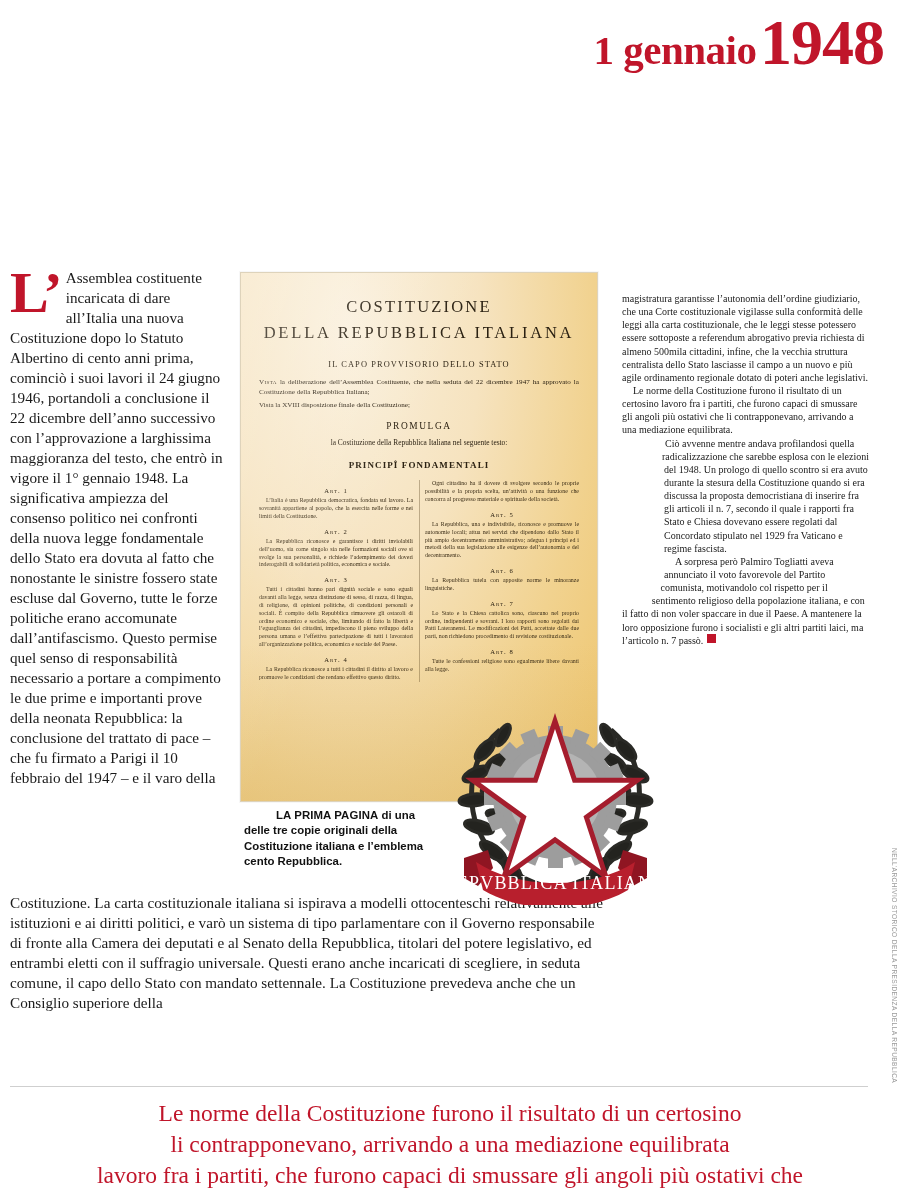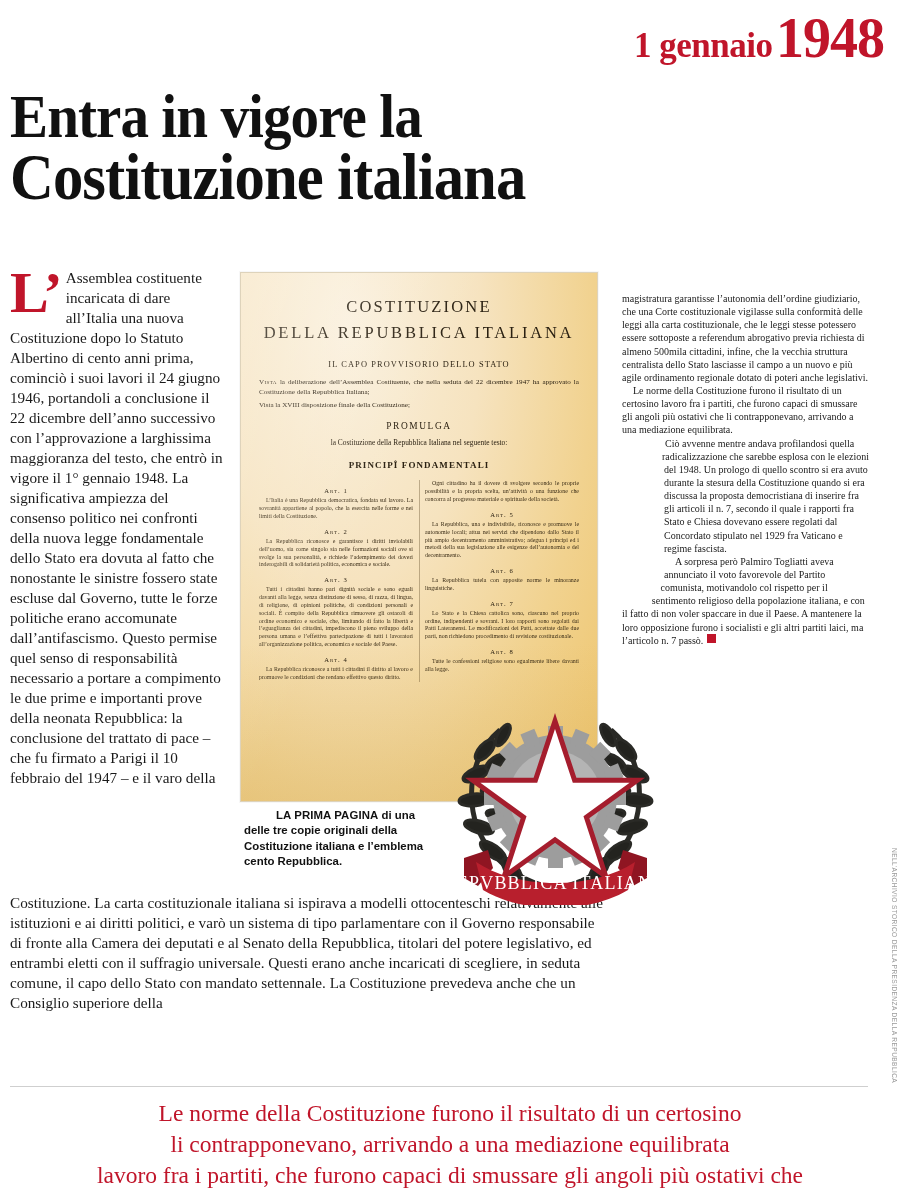--- a/index.html
+++ b/index.html
@@ -17,22 +17,22 @@
   
   .kicker {
     position:absolute; top:6px; right:16px;
     text-align:right;
     color:#c0152a;
     font-family:"Liberation Serif", serif;
     font-weight:bold;
     letter-spacing:-0.5px;
     white-space:nowrap;
   }
-  .kicker .k-date { font-size:35px; }
-  .kicker .k-year { font-size:56px; letter-spacing:-1px;margin-top:30px; }
+  .kicker .k-date { font-size:41px; }
+  .kicker .k-year { font-size:64px; letter-spacing:-1px;margin-top:30px; }
 
   .headline {
     position:absolute; top:88px; left:10px; width:800px;
     font-family:"Liberation Serif", serif;
     font-weight:bold;
     color:#111111;
     line-height:0.92;
     letter-spacing:-1px;
   }
   .hl1 { font-size:62px; transform:scaleX(0.92); transform-origin:left center; display:block; }
@@ -141,24 +141,20 @@
 </head>
 <body>
 
 <div class="page">
 
   <div class="kicker">
     <span class="k-date">1 gennaio</span>
     <span class="k-year">1948</span>
   </div>
 
-  <div class="headline">
-    <span class="hl1">Entra in vigore la</span>
-    <span class="hl2">Costituzione italiana</span>
-  </div>
 
   <div class="body-area">
 
     <div class="col-left">
       <p><span class="dropcap">L’</span><span>Assemblea costituente incaricata di dare all’Italia una nuova Costituzione dopo lo Statuto Albertino di cento anni prima, cominciò i suoi lavori il 24 giugno 1946, portandoli a conclusione il 22 dicembre dell’anno successivo con l’approvazione a larghissima maggioranza del testo, che entrò in vigore il 1° gennaio 1948. La significativa ampiezza del consenso politico nei confronti della nuova legge fondamentale dello Stato era dovuta al fatto che nonostante le sinistre fossero state escluse dal Governo, tutte le forze politiche erano accomunate dall’antifascismo. Questo permise quel senso di responsabilità necessario a portare a compimento le due prime e importanti prove della neonata Repubblica: la conclusione del trattato di pace – che fu firmato a Parigi il 10 febbraio del 1947 – e il varo della</span></p>
     </div>
 
     <div class="col-right">
       <p>magistratura garantisse l’autonomia dell’ordine giudiziario, che una Corte costituzionale vigilasse sulla conformità delle leggi alla carta costituzionale, che le leggi stesse potessero essere sottoposte a referendum abrogativo previa richiesta di almeno 500mila cittadini, infine, che la vecchia struttura centralista dello Stato lasciasse il campo a un nuovo e più agile ordinamento regionale dotato di poteri anche legislativi.</p>
       <p class="indent">Le norme della Costituzione furono il risultato di un certosino lavoro fra i partiti, che furono capaci di smussare gli angoli più ostativi che li contrapponevano, arrivando a una mediazione equilibrata.</p>

